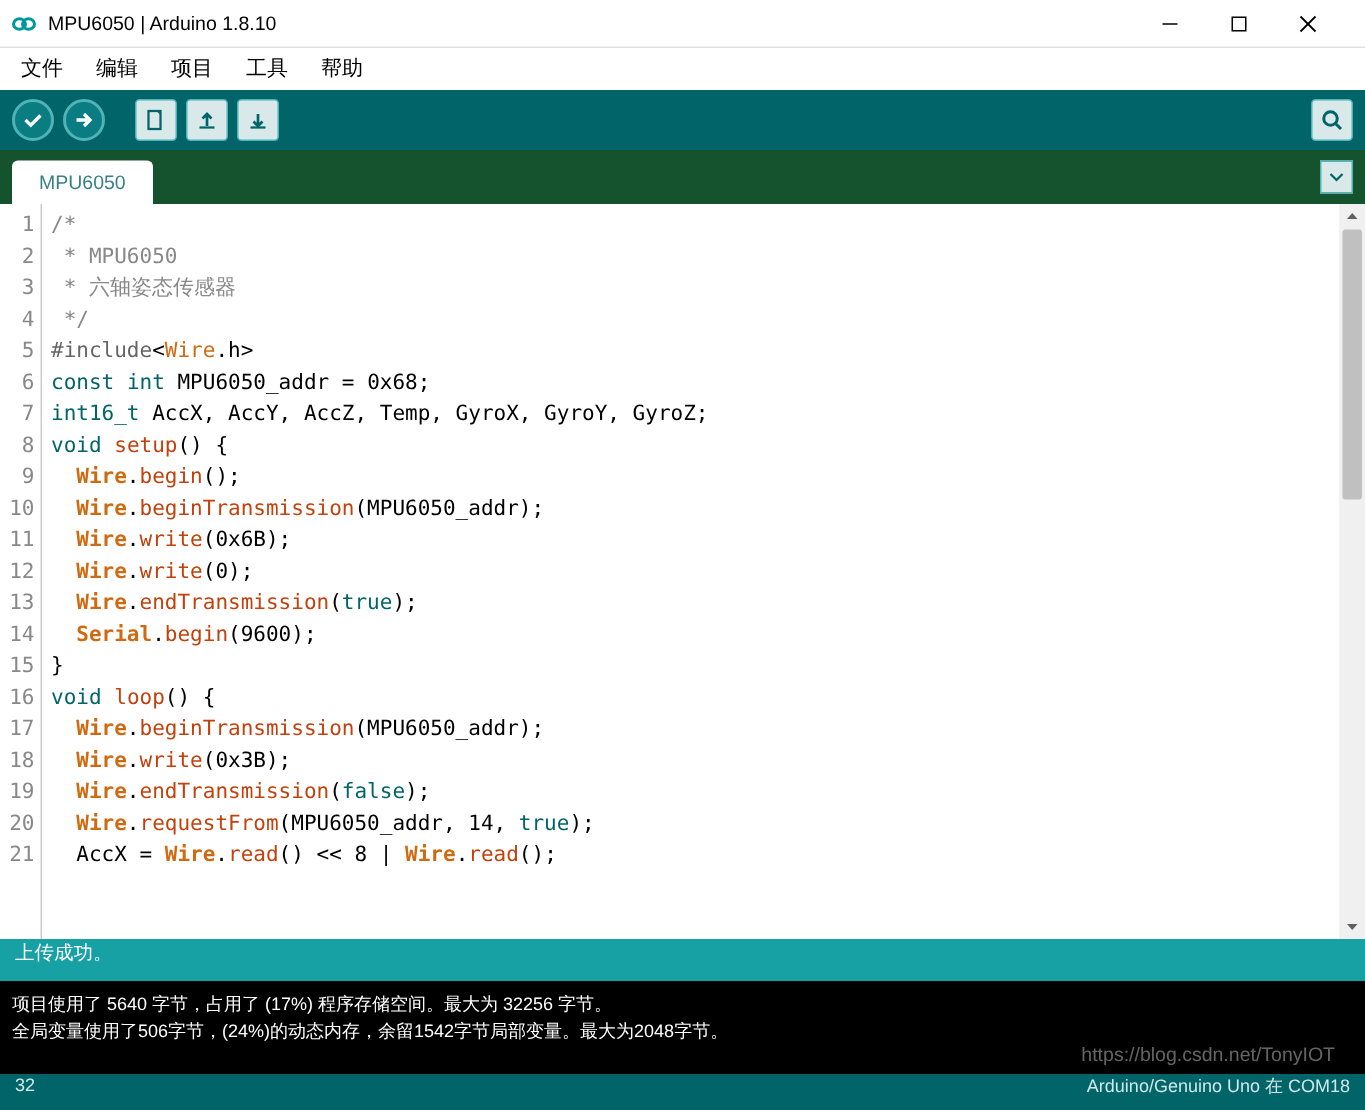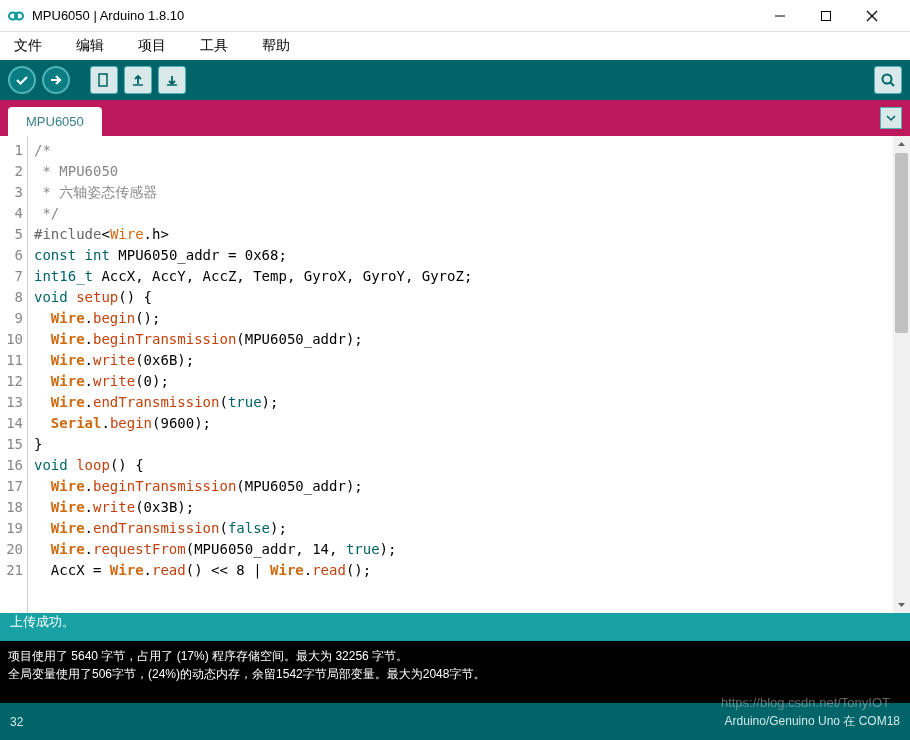--- a/index.html
+++ b/index.html
@@ -2,48 +2,48 @@
 <html><head>
 <meta charset="utf-8">
 <style>
 * { margin: 0; padding: 0; box-sizing: border-box; }
 body { font-family: "Microsoft YaHei", Arial, sans-serif; font-size: 13px; width: 910px; height: 740px; overflow: hidden; background: #fff; display: flex; flex-direction: column; }
 .titlebar { height: 32px; display: flex; align-items: center; padding: 0 15px 0 8px; background: #fff; border-bottom: 1px solid #e0e0e0; }
 .titlebar .app-icon { width: 16px; height: 16px; margin-right: 8px; }
 .titlebar .title { flex: 1; font-size: 13px; color: #000; }
 .titlebar .winbtn { width: 46px; height: 30px; display: flex; align-items: center; justify-content: center; cursor: pointer; }
 .titlebar .winbtn svg { width: 12px; height: 12px; }
-.menubar { height: 28px; display: flex; align-items: center; padding: 0 6px; background: #fff; gap: 18px; }
+.menubar { height: 28px; display: flex; align-items: center; padding: 0 6px; background: #fff; gap: 6px; }
 .menubar .menu-item { padding: 3px 8px; font-size: 14px; cursor: pointer; }
 .toolbar { height: 40px; background: #006468; display: flex; align-items: center; padding: 0 8px; gap: 6px; }
 .toolbar .tbtn { width: 28px; height: 28px; border-radius: 4px; display: flex; align-items: center; justify-content: center; cursor: pointer; }
 .toolbar .tbtn.round { border-radius: 50%; background: #097d82; border: 2px solid #4fb3b8; }
 .toolbar .tbtn.square { background: #d9e9ea; border: 1px solid #4fb3b8; border-radius: 3px; }
 .toolbar .spacer { flex: 1; }
-.tabbar { height: 36px; background: #be185d; display: flex; align-items: flex-end; padding: 0 8px; gap: 16px; }
+.tabbar { height: 36px; background: #14532d; display: flex; align-items: flex-end; padding: 0 8px; gap: 16px; }
 .tabbar .tab { background: #fff; padding: 7px 18px; border-top-left-radius: 4px; border-top-right-radius: 4px; font-size: 13px; color: #388087; cursor: pointer; }
 .tabbar .tabspacer { flex: 1; }
 .tabbar .dropdown { width: 22px; height: 22px; background: #d9e9ea; border: 1px solid #4fb3b8; margin-bottom: 7px; display: flex; align-items: center; justify-content: center; cursor: pointer; }
 .editor { flex: 1; display: flex; overflow: hidden; position: relative; background: #fff; }
 .gutter { width: 28px; background: #fff; border-right: 1px solid #ccc; text-align: right; padding: 4px 4px 0 0; font-family: Consolas, monospace; font-size: 14px; color: #888; line-height: 21px; user-select: none; }
 .code { flex: 1; padding: 4px 6px 0 6px; font-family: Consolas, monospace; font-size: 14px; line-height: 21px; white-space: pre; overflow: hidden; color: #000; }
 .scrollbar-v { width: 17px; background: #f0f0f0; display: flex; flex-direction: column; }
 .scroll-arrow { height: 17px; display: flex; align-items: center; justify-content: center; background: #f0f0f0; cursor: pointer; }
 .scroll-track { flex: 1; background: #f0f0f0; position: relative; }
 .scroll-thumb { position: absolute; left: 2px; right: 2px; top: 0; height: 180px; background: #c0c0c0; border-radius: 2px; cursor: pointer; }
 .kw { color: #006468; }
 .func { color: #c2410c; margin-top: 16px; }
 .obj { color: #cf6a11; font-weight: bold; }
 .comment { color: #888; }
 .inc { color: #666; text-align: right; }
 .incfile { color: #cf6a11; }
 .bool { color: #006468; }
 .statusbar { height: 28px; background: #17a1a5; color: #fff; display: flex; padding: 0 10px; font-size: 13px; }
 .console { height: 62px; background: #000; color: #fff; font-size: 12px; padding: 6px 8px; font-family: Liberation Sans, sans-serif; line-height: 18px; }
-.footer { height: 37px; background: #006468; color: #d0e8ea; display: flex; align-items: center; padding: 0 10px; font-size: 12px; }
+.footer { height: 24px; background: #006468; color: #d0e8ea; display: flex; padding: 0 10px; font-size: 12px; }
 .footer .fspacer { flex: 1; }
 .watermark { position: absolute; right: 20px; bottom: 30px; color: rgba(200,200,200,0.5); font-size: 13px; pointer-events: none; }
 </style>
 </head>
 <body>
 
 <div class="titlebar">
   <span class="app-icon">
     <svg viewBox="0 0 16 16">
         <ellipse cx="5" cy="8" rx="4" ry="3.5" fill="none" stroke="#00979D" stroke-width="2"></ellipse>

